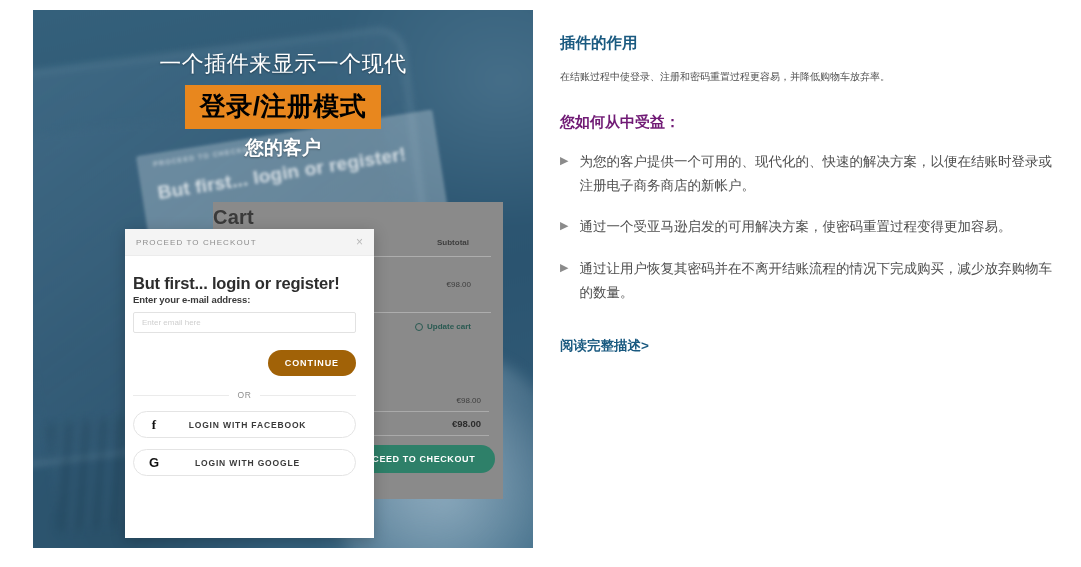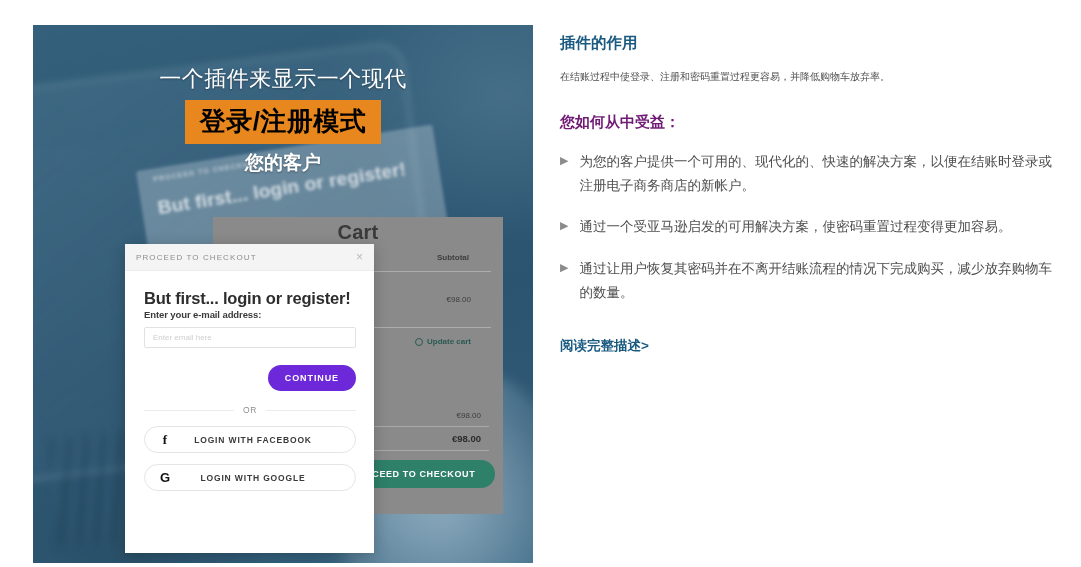--- a/index.html
+++ b/index.html
@@ -19,21 +19,21 @@
   .page {
     position: relative;
     width: 1081px;
     height: 567px;
   }
 
   
   .promo {
     position: absolute;
     left: 33px;
-    top: 25px;
+    top: 10px;
     width: 500px;
     height: 538px;
     overflow: hidden;
     background: #2f5d78;
   }
   
   .promo-bg {
     position: absolute;
     inset: -40px;
     background:
@@ -162,21 +162,21 @@
     left: 180px;
     top: 192px;
     width: 290px;
     height: 297px;
     background: #8a8a8a;
     z-index: 4;
     overflow: hidden;
     color: #3b3b3b;
   }
   .cart-title {
-    text-align: center;
+    text-align: left;
     font-size: 20px;
     font-weight: bold;
     color: #3a3a3a;
     padding-top: 4px;
     letter-spacing: .2px;
   }
   .cart-table {
     position: absolute;
     left: 12px;
     right: 12px;
@@ -300,21 +300,21 @@
     letter-spacing: 1.1px;
     color: #8d8d8d;
     font-weight: normal;
   }
   .modal-close {
     font-size: 12px;
     color: #b9b9b9;
     line-height: 1;
     cursor: pointer;
   }
-  .modal-body { padding: 17px 18px 0 19px; }
+  .modal-body { padding: 17px 18px 0 8px; }
   .modal-title {
     font-size: 16.5px;
     font-weight: bold;
     color: #2d2d2d;
     line-height: 1.30;
     letter-spacing: -.2px;
   }
   .modal-label {
     font-size: 9.5px;
     font-weight: bold;
@@ -335,21 +335,21 @@
     background: #fff;
     outline: none;
   }
   .modal-input::placeholder { color: #cfcfcf; }
   .continue-row {
     display: flex;
     justify-content: flex-end;
     margin-top: 17px;
   }
   .btn-continue {
-    background: #6d28d9;
+    background: #a16207;
     color: #ffffff;
     font-size: 9px;
     font-weight: bold;
     letter-spacing: .9px;
     padding: 8px 17px;
     border: none;
     border-radius: 15px;
     font-family: "Liberation Sans", sans-serif;
     cursor: pointer;
   }

